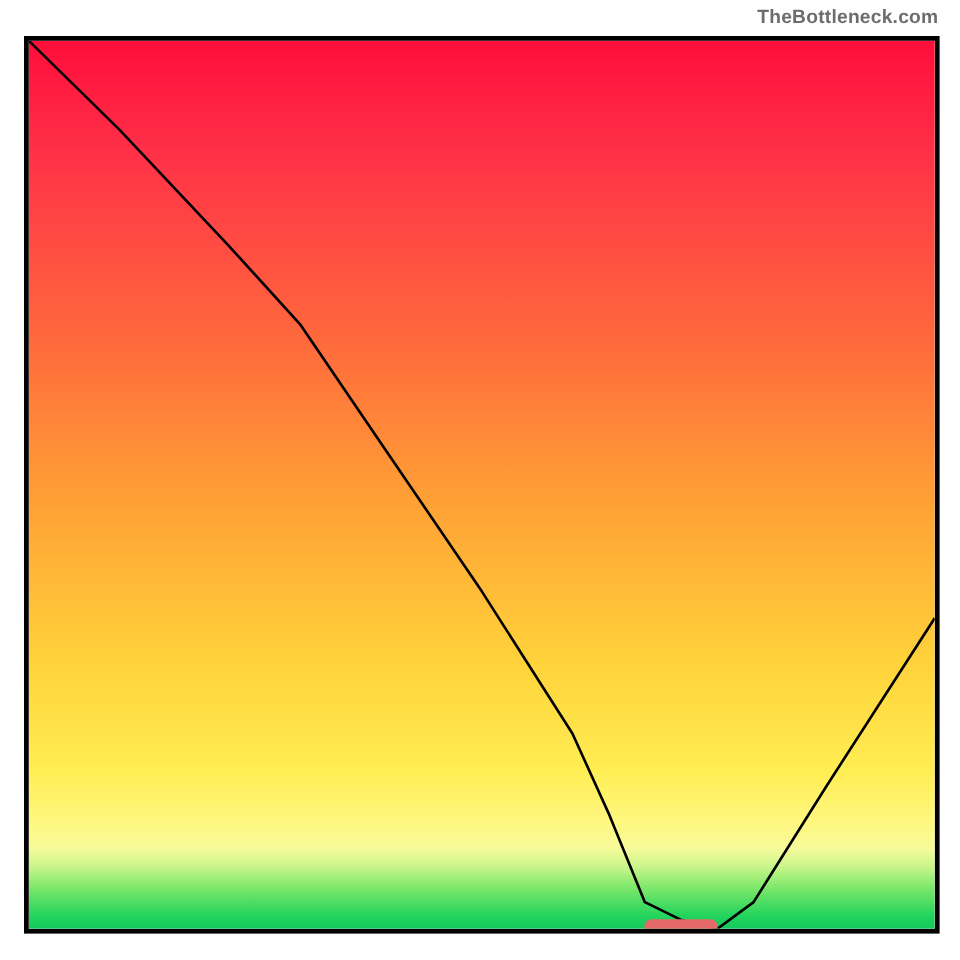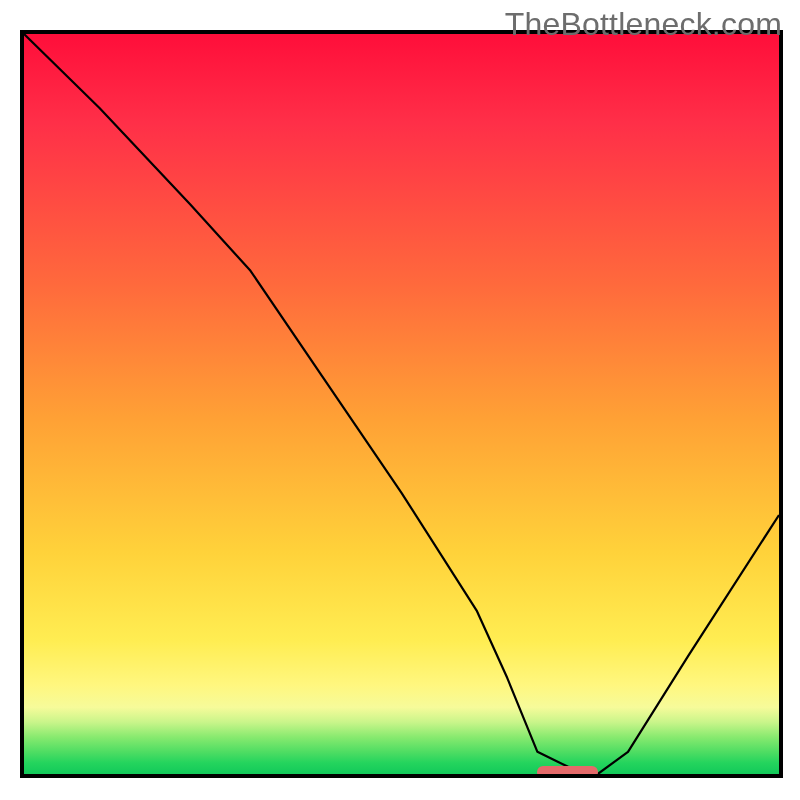--- a/index.html
+++ b/index.html
@@ -15,22 +15,22 @@
   .container {
     position: relative;
     width: 800px;
     height: 800px;
   }
 
   .watermark {
     position: absolute;
     top: 6px;
     right: 18px;
-    font-size: 32px;
-    font-weight: normal;
+    font-size: 16px;
+    font-weight: bold;
     color: #6d6d6d;
     letter-spacing: 0.2px;
     z-index: 10;
     user-select: none;
   }
 
   .plot-frame {
     position: absolute;
     left: 20px;
     top: 30px;

